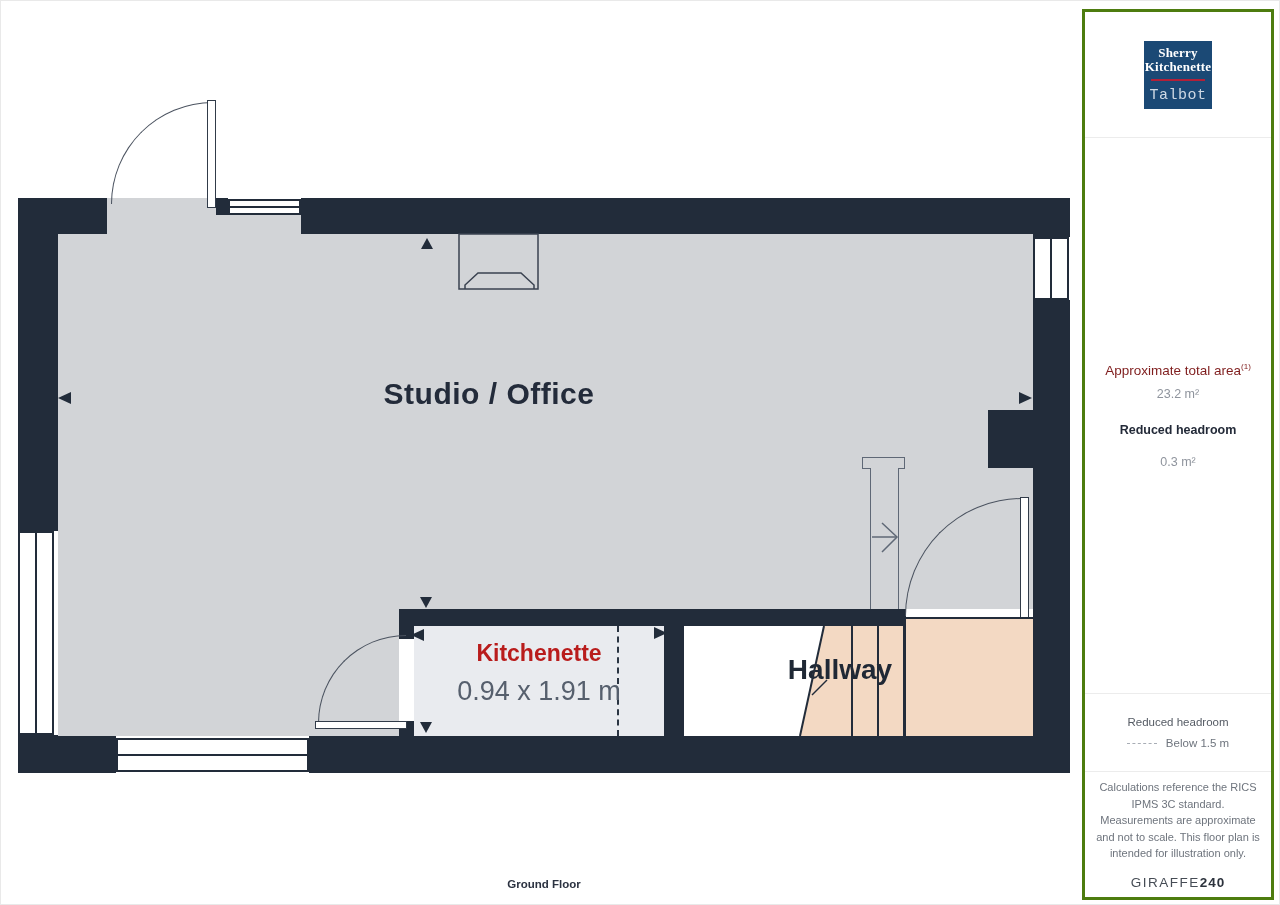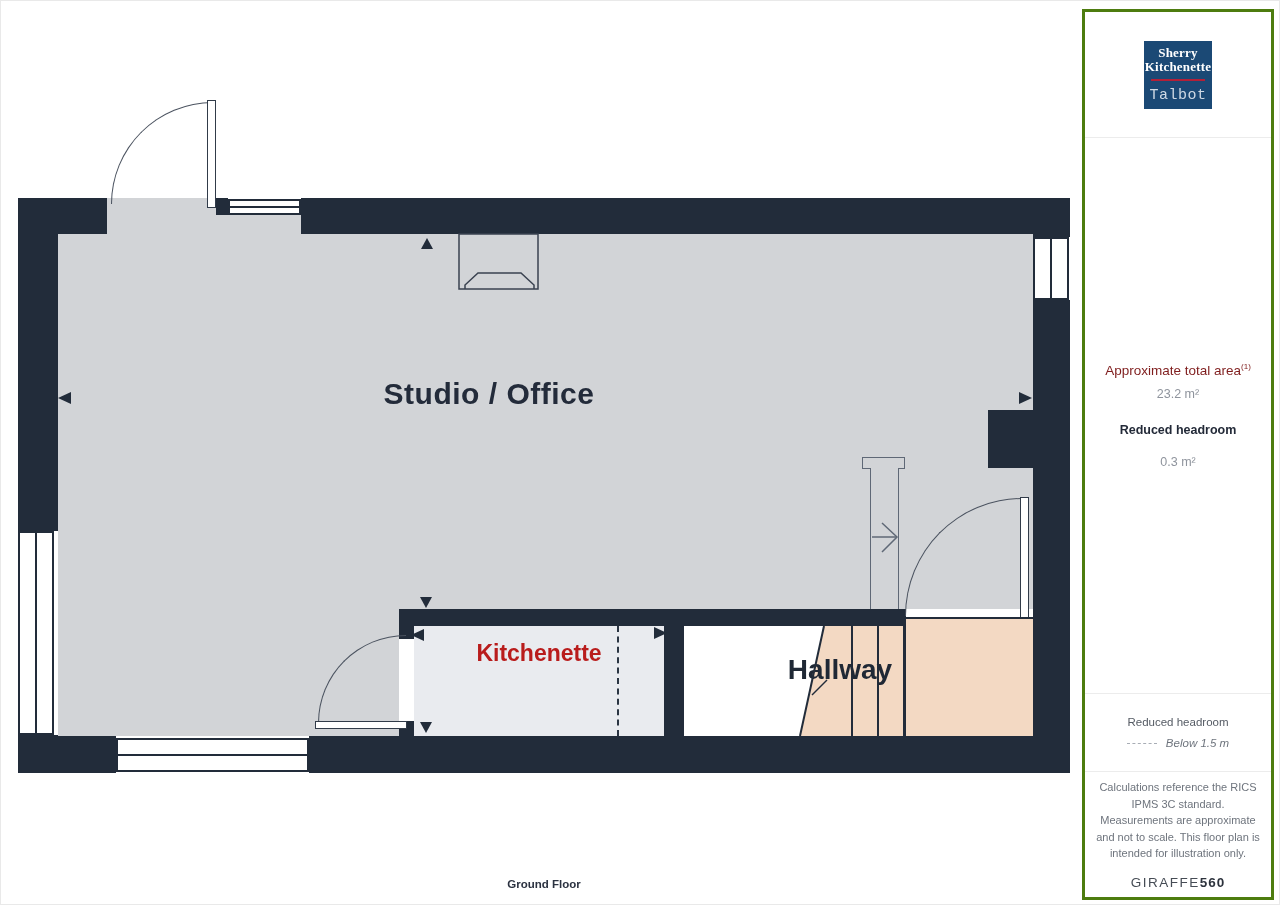--- a/index.html
+++ b/index.html
@@ -61,21 +61,21 @@
   .area-section { flex:1; }
   .area-title { font-size:13.5px; font-weight:normal; color:#7f1d1d; }
   .area-title sup { font-size:8px; }
   .area-value { font-size:12.5px; color:#8f949d; margin-top:10px; }
   .headroom-title { font-size:12.5px; font-weight:bold; color:#232a38; margin-top:22px; }
   .headroom-value { font-size:12.5px; color:#8f949d; margin-top:18px; }
 
   .footnote-section { height:43px; font-size:11px; color:#6e747d; }
   .legend-section { height:78px; }
   .legend-title { font-size:11.5px; color:#555b64; }
-  .legend-row { display:flex; align-items:center; margin-top:9px;font-style:italic; }
+  .legend-row { display:flex; align-items:center; margin-top:9px; }
   .legend-dash { width:30px; border-top:1.5px dashed #a8adb5; margin-right:9px; }
   .legend-label { font-size:11.5px; color:#6e747d; }
 
   .disclaimer-section { height:126px; padding:16px 9px; }
   .disclaimer-text { font-size:11px; line-height:1.5; color:#6e747d; }
   .provider { margin-top:13px; font-size:13.5px; letter-spacing:1.5px; color:#464c55; }
   .provider b { color:#2d333d; letter-spacing:1px; }
 </style>
 </head>
 <body>
@@ -153,20 +153,21 @@
       <line x1="811" y1="694" x2="826" y2="679" stroke="#222c3a" stroke-width="1.5"></line>
       <line x1="871" y1="536" x2="895" y2="536" stroke="#5f6876" stroke-width="1.5"></line>
       <polyline points="881,522 896,536 881,551" fill="none" stroke="#5f6876" stroke-width="1.5"></polyline>
     </svg>
 
     <div class="room-label studio-label" style="left:288px; top:376px; width:400px;">
       <div class="room-name">Studio / Office</div>
     </div>
     <div class="room-label kitchenette-label" style="left:413px; top:639px; width:250px;">
       <div class="room-name">Kitchenette</div>
+      <div class="room-dims">0.94 x 1.91 m</div>
     </div>
     <div class="room-label hallway-label" style="left:744px; top:653px; width:190px;">
       <div class="room-name">Hallway</div>
     </div>
 
     <div class="floor-title">Ground Floor</div>
   </div>
 
   <div class="sidebar">
 
@@ -193,18 +194,18 @@
       <div class="legend-title">Reduced headroom</div>
       <div class="legend-row">
         <div class="legend-dash"></div>
         <div class="legend-label">Below 1.5 m</div>
       </div>
     </div>
 
     <div class="sb-section disclaimer-section">
       <div class="disclaimer-text">Calculations reference the RICS IPMS 3C standard. Measurements are approximate and not to scale. This floor plan is intended for illustration only.</div>
       <div class="provider">
-        <span>GIRAFFE</span><b>560</b>
+        <span>GIRAFFE</span><b>240</b>
       </div>
     </div>
 
   </div>
 </div>
 
 </body></html>

